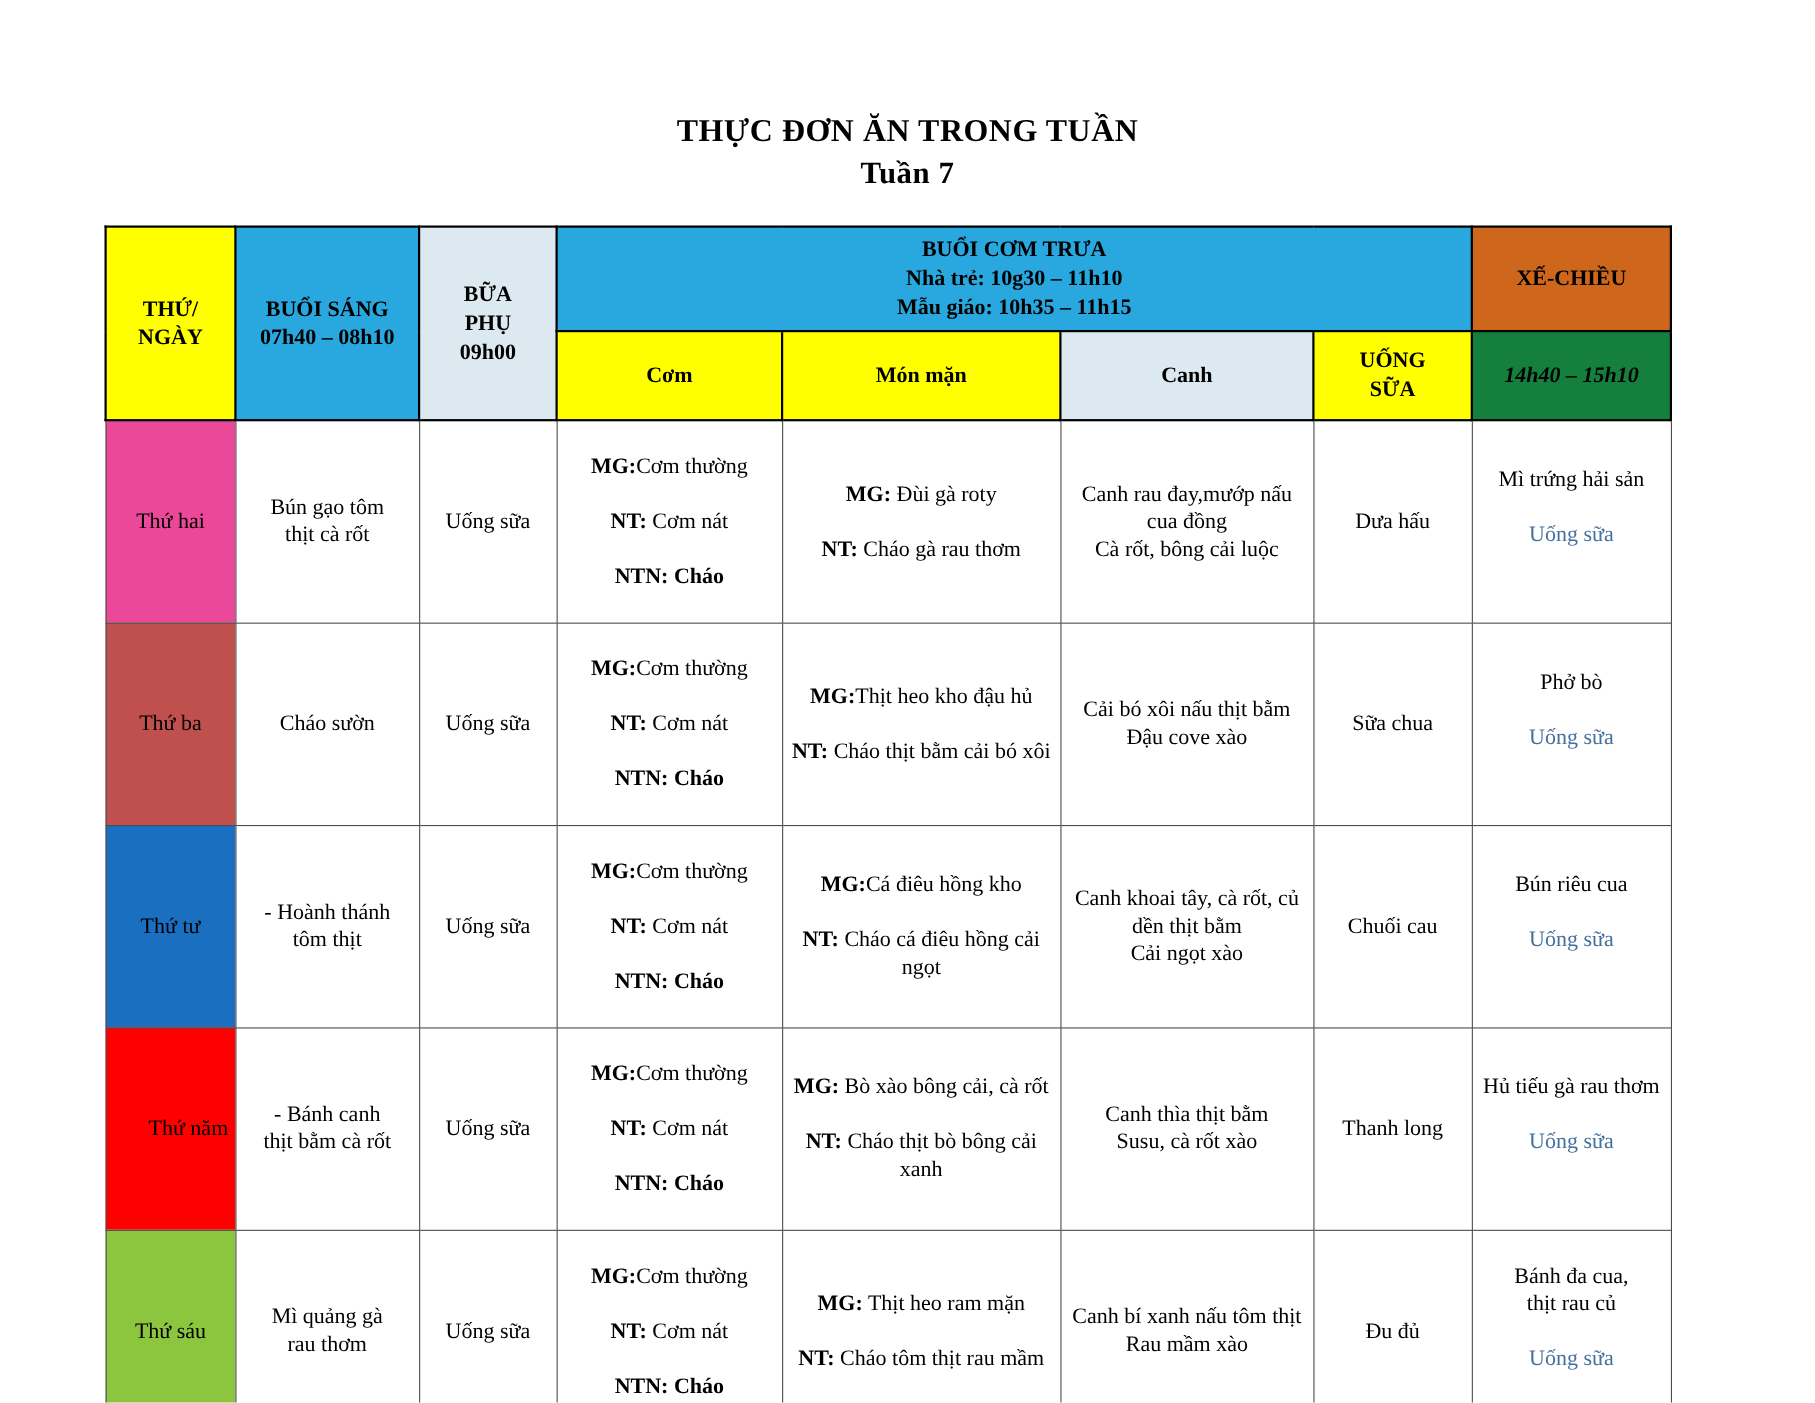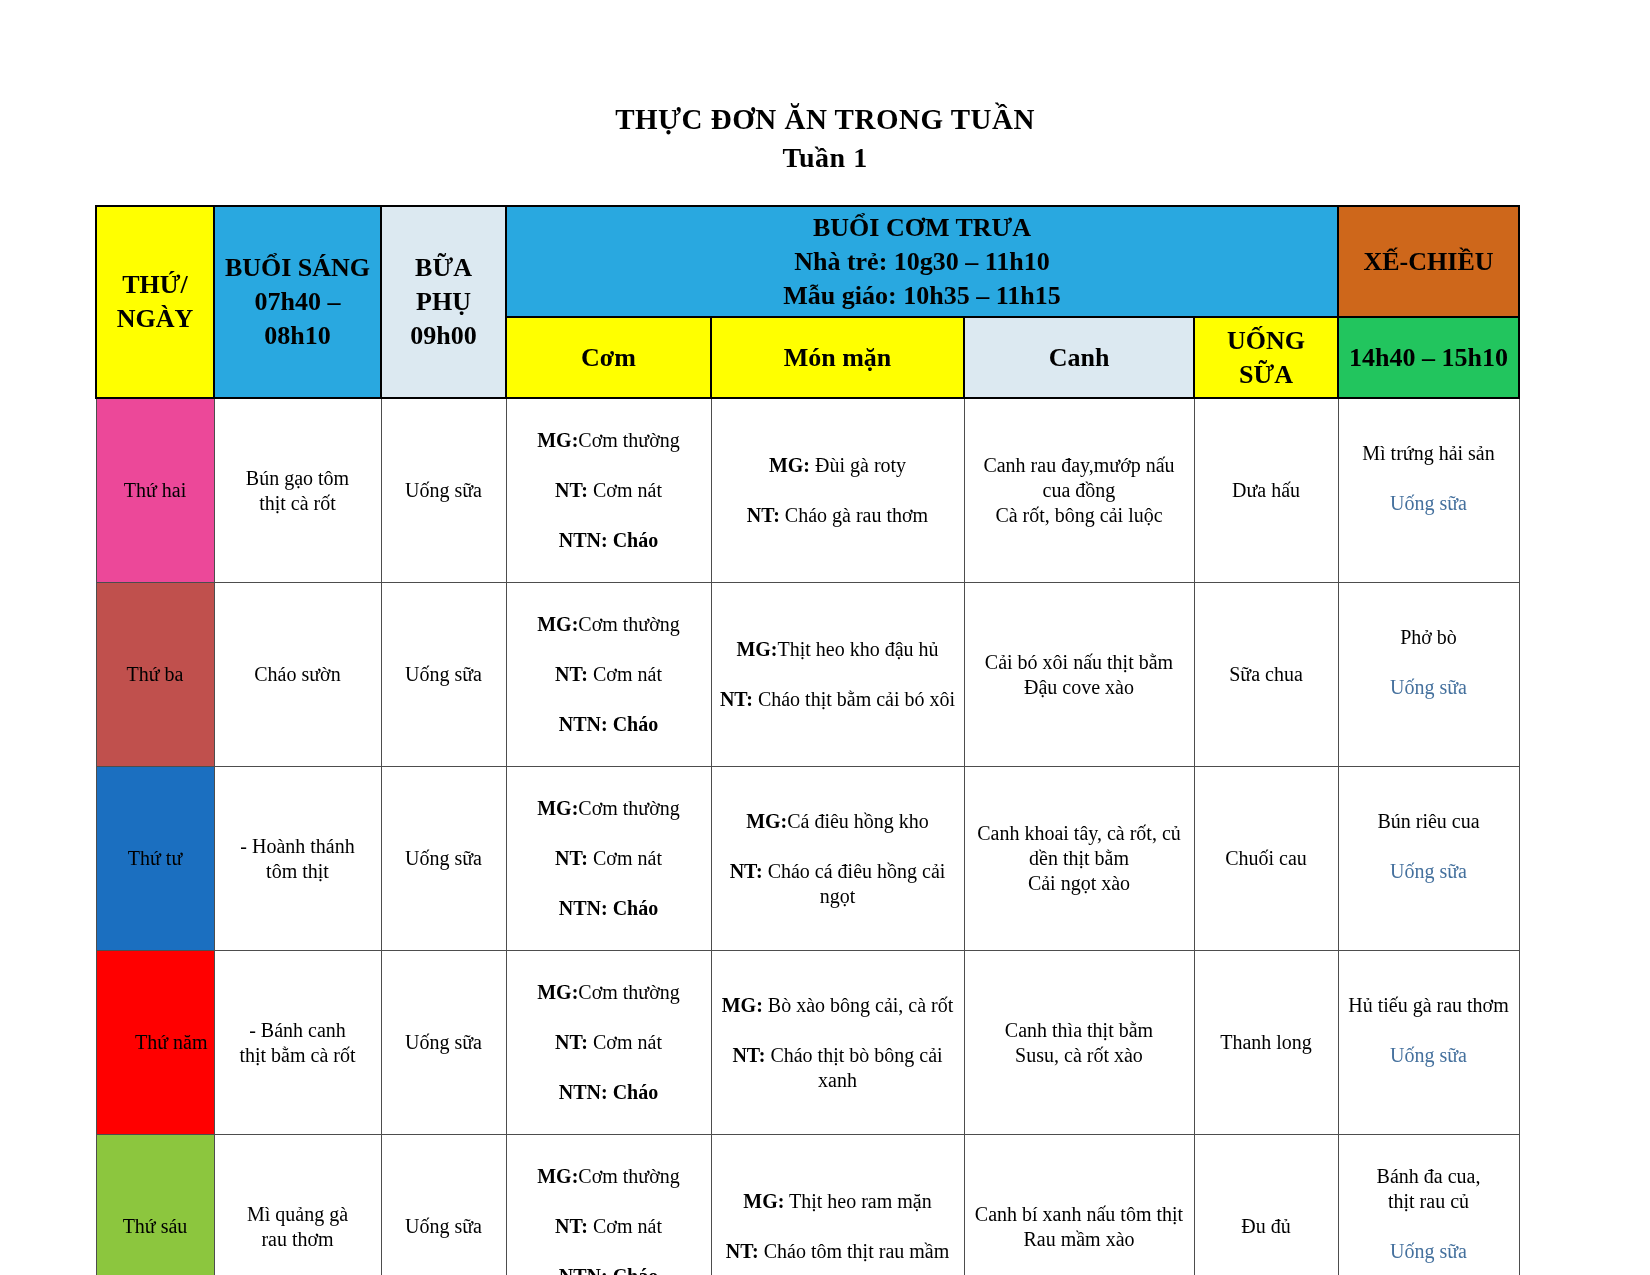--- a/index.html
+++ b/index.html
@@ -16,21 +16,21 @@
     border-collapse:collapse; table-layout:fixed;
     width:1423px; margin:28px 0 0 95px;
     font-size:20px;
   }
   .menu th, .menu td {
     border:2px solid #000; padding:4px 6px;
     text-align:center; vertical-align:middle;
     white-space:pre-line; word-wrap:break-word;
   }
   .menu td { border-color:#4d4d4d; border-width:1.5px; }
-  .menu th { font-weight:bold; font-size:26px; line-height:1.3; }
+  .menu th { font-weight:bold; font-size:20px; line-height:1.3; }
   .menu td { line-height:1.25; }
 
   tr.hr-top    { height:95px; }
   tr.hr-sub    { height:81px; }
   tbody tr:nth-child(1) { height:137px; }
   tbody tr:nth-child(2) { height:115px; }
   tbody tr:nth-child(3) { height:107px; }
   tbody tr:nth-child(4) { height:146px; }
   tbody tr:nth-child(5) { height:108px; }
   tbody tr:nth-child(6) { height:168px; }
@@ -38,21 +38,21 @@
   .rice b, .main b { font-weight:bold; }
   .bold { font-weight:bold; }
 </style>
 </head>
 <body>
 
 <div class="page">
 
   <div class="title">
     <div>THỰC ĐƠN ĂN TRONG TUẦN</div>
-    <div class="t2">Tuần 1</div>
+    <div class="t2">Tuần 7</div>
   </div>
 
   <table class="menu">
     <colgroup>
       <col style="width:118px">
         <col style="width:167px">
         <col style="width:125px">
       <col style="width:205px">
         <col style="width:253px">
         <col style="width:230px">
@@ -72,21 +72,21 @@
 Nhà trẻ: 10g30 – 11h10
 Mẫu giáo: 10h35 – 11h15</th>
         <th style="background: rgb(206, 103, 27);">XẾ-CHIỀU</th>
       </tr>
       <tr class="hr-sub">
         <th style="background: rgb(255, 255, 0);">Cơm</th>
         <th style="background: rgb(255, 255, 0);">Món mặn</th>
         <th style="background: rgb(220, 233, 241);">Canh</th>
         <th style="background: rgb(255, 255, 0);">UỐNG
 SỮA</th>
-        <th style="background: #22c55e;">14h40 – 15h10</th>
+        <th style="background: #15803d; font-style: italic;">14h40 – 15h10</th>
       </tr>
     </thead>
     <tbody>
 
       <tr>
         <td style="background: #ec4899; margin-top: 40px;">Thứ hai</td>
         <td>Bún gạo tôm
 thịt cà rốt</td>
         <td>Uống sữa</td>
         <td class="rice">

